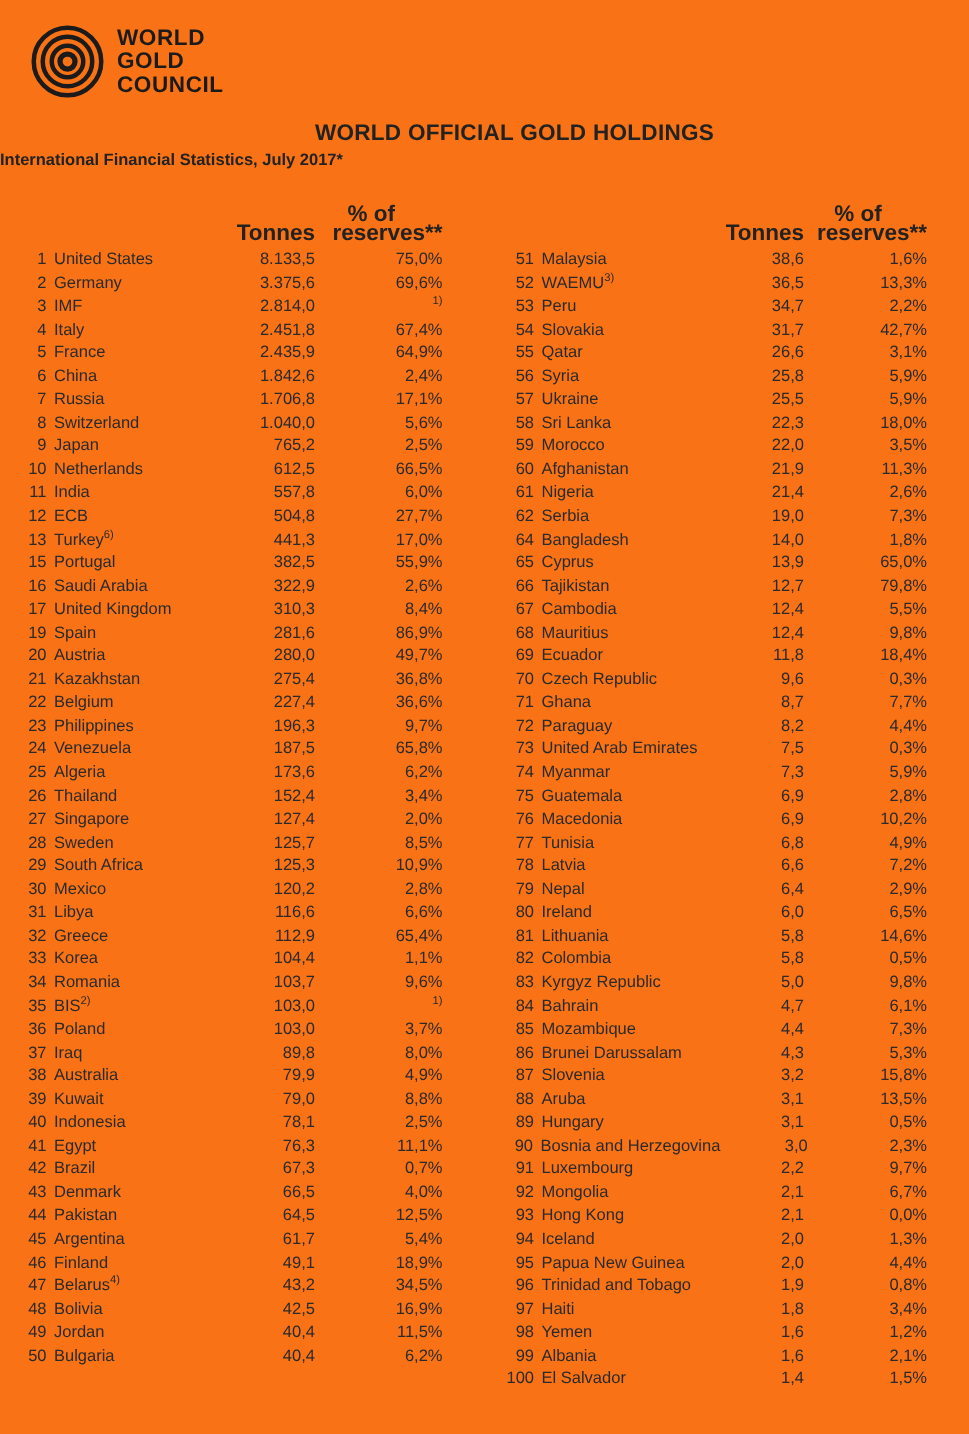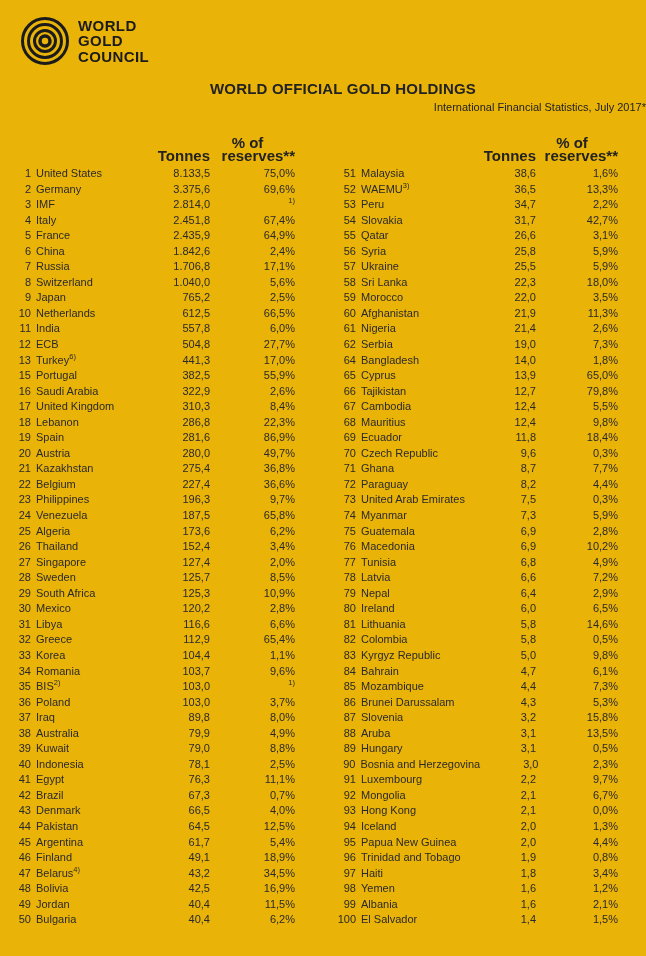--- a/index.html
+++ b/index.html
@@ -1,20 +1,20 @@
 <!DOCTYPE html>
 <html><head>
 <meta charset="utf-8">
 <title>World Official Gold Holdings</title>
 <style>
   html,body { margin:0; padding:0; background:#ffffff; }
   .page {
     position:relative;
     width:646px; height:956px;
-    background:#eab308;
+    background:#f97316;
     font-family:"Liberation Sans", sans-serif;
     color:#2a2a2a;
     overflow:hidden;
   }
 
   
   .logo { position:absolute; left:20px; top:16px; display:flex; align-items:center; }
   .logo-mark { width:50px; height:50px; }
   .logo-text {
     margin-left:8px;
@@ -26,21 +26,21 @@
   }
 
   
   .title {
     position:absolute; top:80px; left:0; width:100%;
     text-align:center; font-weight:bold; font-size:15px;
     letter-spacing:0.2px; color:#222;margin-left:20px;
   }
   .subtitle {
     position:absolute; top:101px; left:0; width:100%;
-    text-align:right; font-weight:normal; font-size:11px; color:#222;
+    text-align:left; font-weight:bold; font-size:11px; color:#222;
   }
 
   
   .table-area { position:absolute; top:136px; left:0; width:646px; }
   .half { position:absolute; top:0; }
   .half-left  { left:15px;  width:280px; }
   .half-right { left:335px; width:283px; }
 
   .hrow { display:flex; line-height:13px; font-size:15px; font-weight:bold; color:#222; }
   .trow { display:flex; height:15.56px; line-height:15.56px; font-size:11px; white-space:nowrap; }
@@ -192,26 +192,20 @@
             <span class="tonnes">322,9</span>
             <span class="pct">2,6%</span>
           </div>
           <div class="trow">
             <span class="rank">17</span>
             <span class="country">United Kingdom</span>
             <span class="tonnes">310,3</span>
             <span class="pct">8,4%</span>
           </div>
           <div class="trow">
-            <span class="rank">18</span>
-            <span class="country">Lebanon</span>
-            <span class="tonnes">286,8</span>
-            <span class="pct">22,3%</span>
-          </div>
-          <div class="trow">
             <span class="rank">19</span>
             <span class="country">Spain</span>
             <span class="tonnes">281,6</span>
             <span class="pct">86,9%</span>
           </div>
           <div class="trow">
             <span class="rank">20</span>
             <span class="country">Austria</span>
             <span class="tonnes">280,0</span>
             <span class="pct">49,7%</span>

